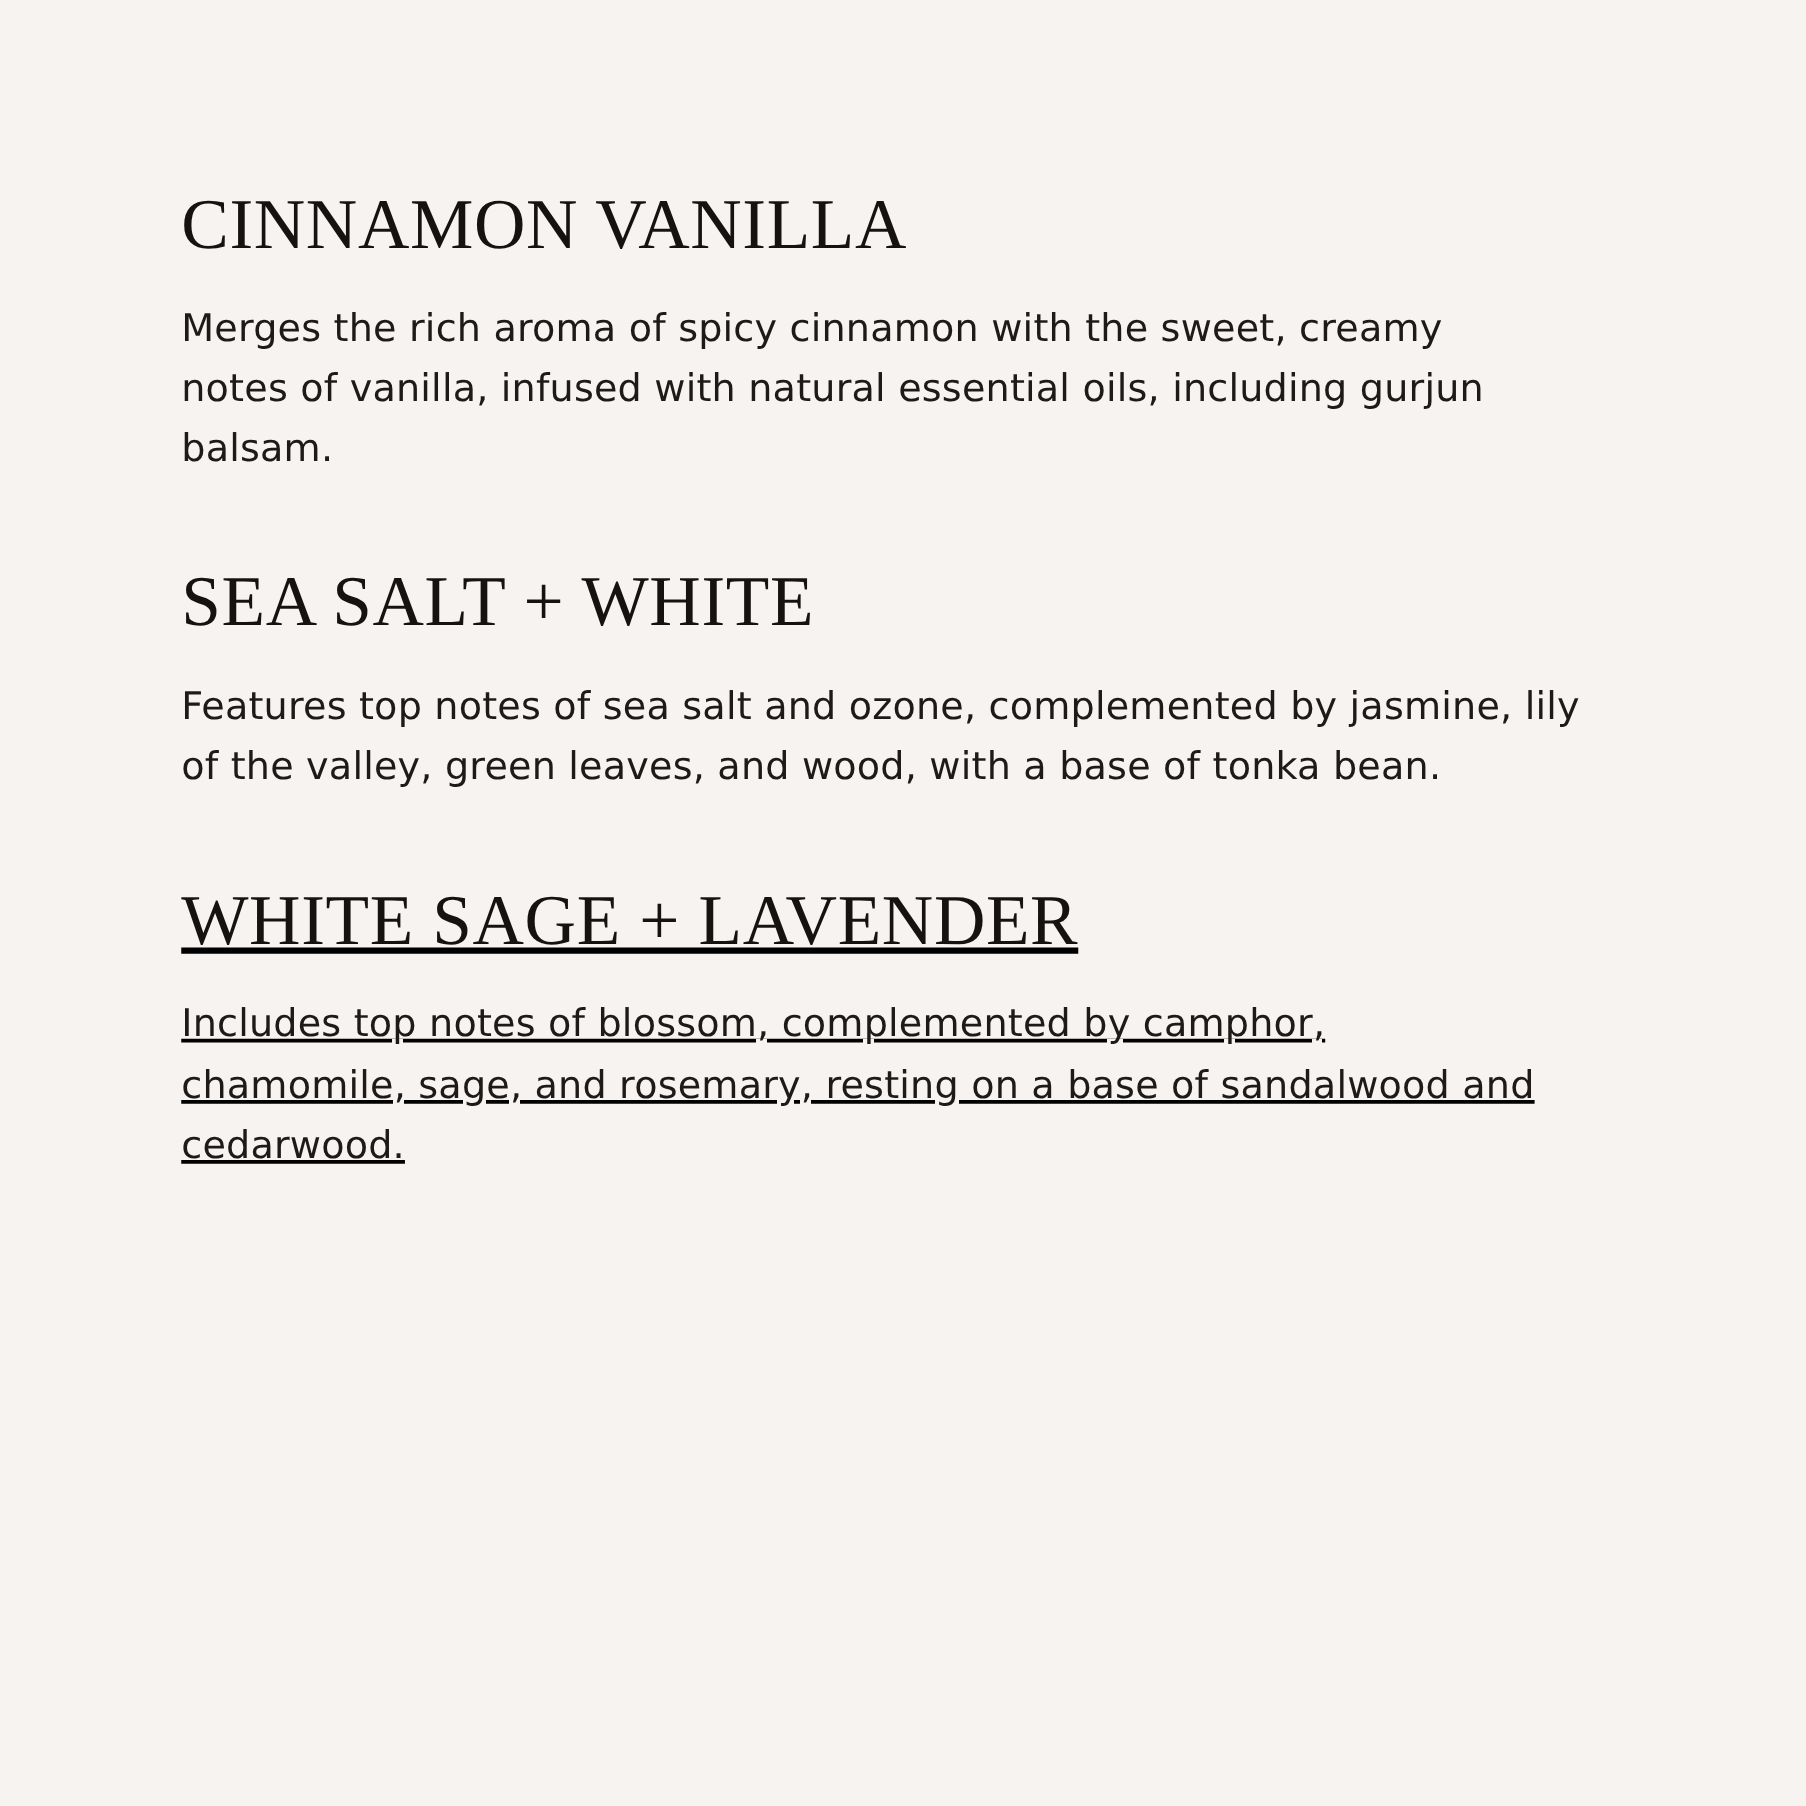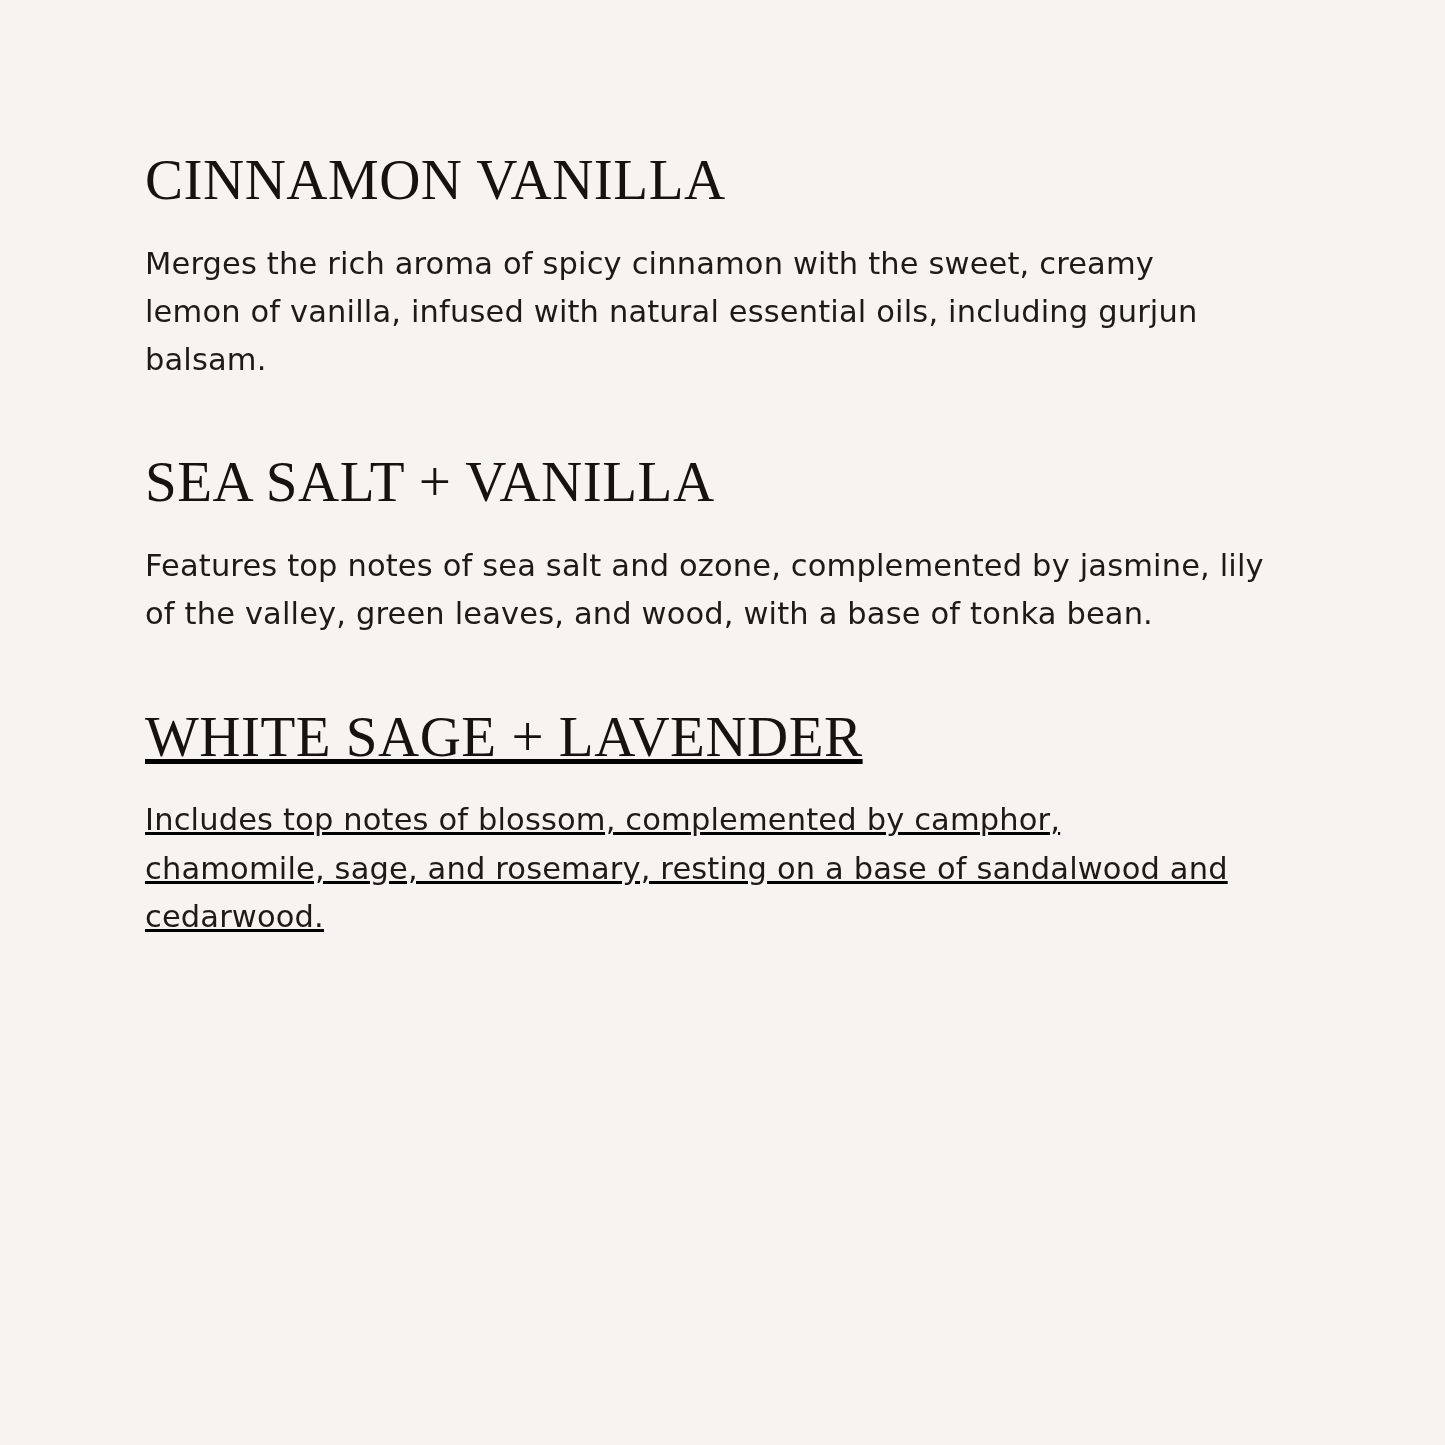--- a/index.html
+++ b/index.html
@@ -56,26 +56,26 @@
   }
 </style>
 </head>
 <body>
 
 <div class="page">
   <div class="scent-list">
 
     <section class="scent-block">
       <h2 class="scent-title">CINNAMON VANILLA</h2>
-      <p class="scent-desc">Merges the rich aroma of spicy cinnamon with the sweet, creamy lemon of vanilla, infused with natural essential oils, including gurjun balsam.</p>
+      <p class="scent-desc">Merges the rich aroma of spicy cinnamon with the sweet, creamy notes of vanilla, infused with natural essential oils, including gurjun balsam.</p>
     </section>
 
 
     <section class="scent-block wide">
-      <h2 class="scent-title">SEA SALT + VANILLA</h2>
+      <h2 class="scent-title">SEA SALT + WHITE</h2>
       <p class="scent-desc">Features top notes of sea salt and ozone, complemented by jasmine, lily of the valley, green leaves, and wood, with a base of tonka bean.</p>
     </section>
 
     <section class="scent-block">
       <h2 class="scent-title">WHITE SAGE + LAVENDER</h2>
       <p class="scent-desc">Includes top notes of blossom, complemented by camphor, chamomile, sage, and rosemary, resting on a base of sandalwood and cedarwood.</p>
     </section>
 
   </div>
 </div>

